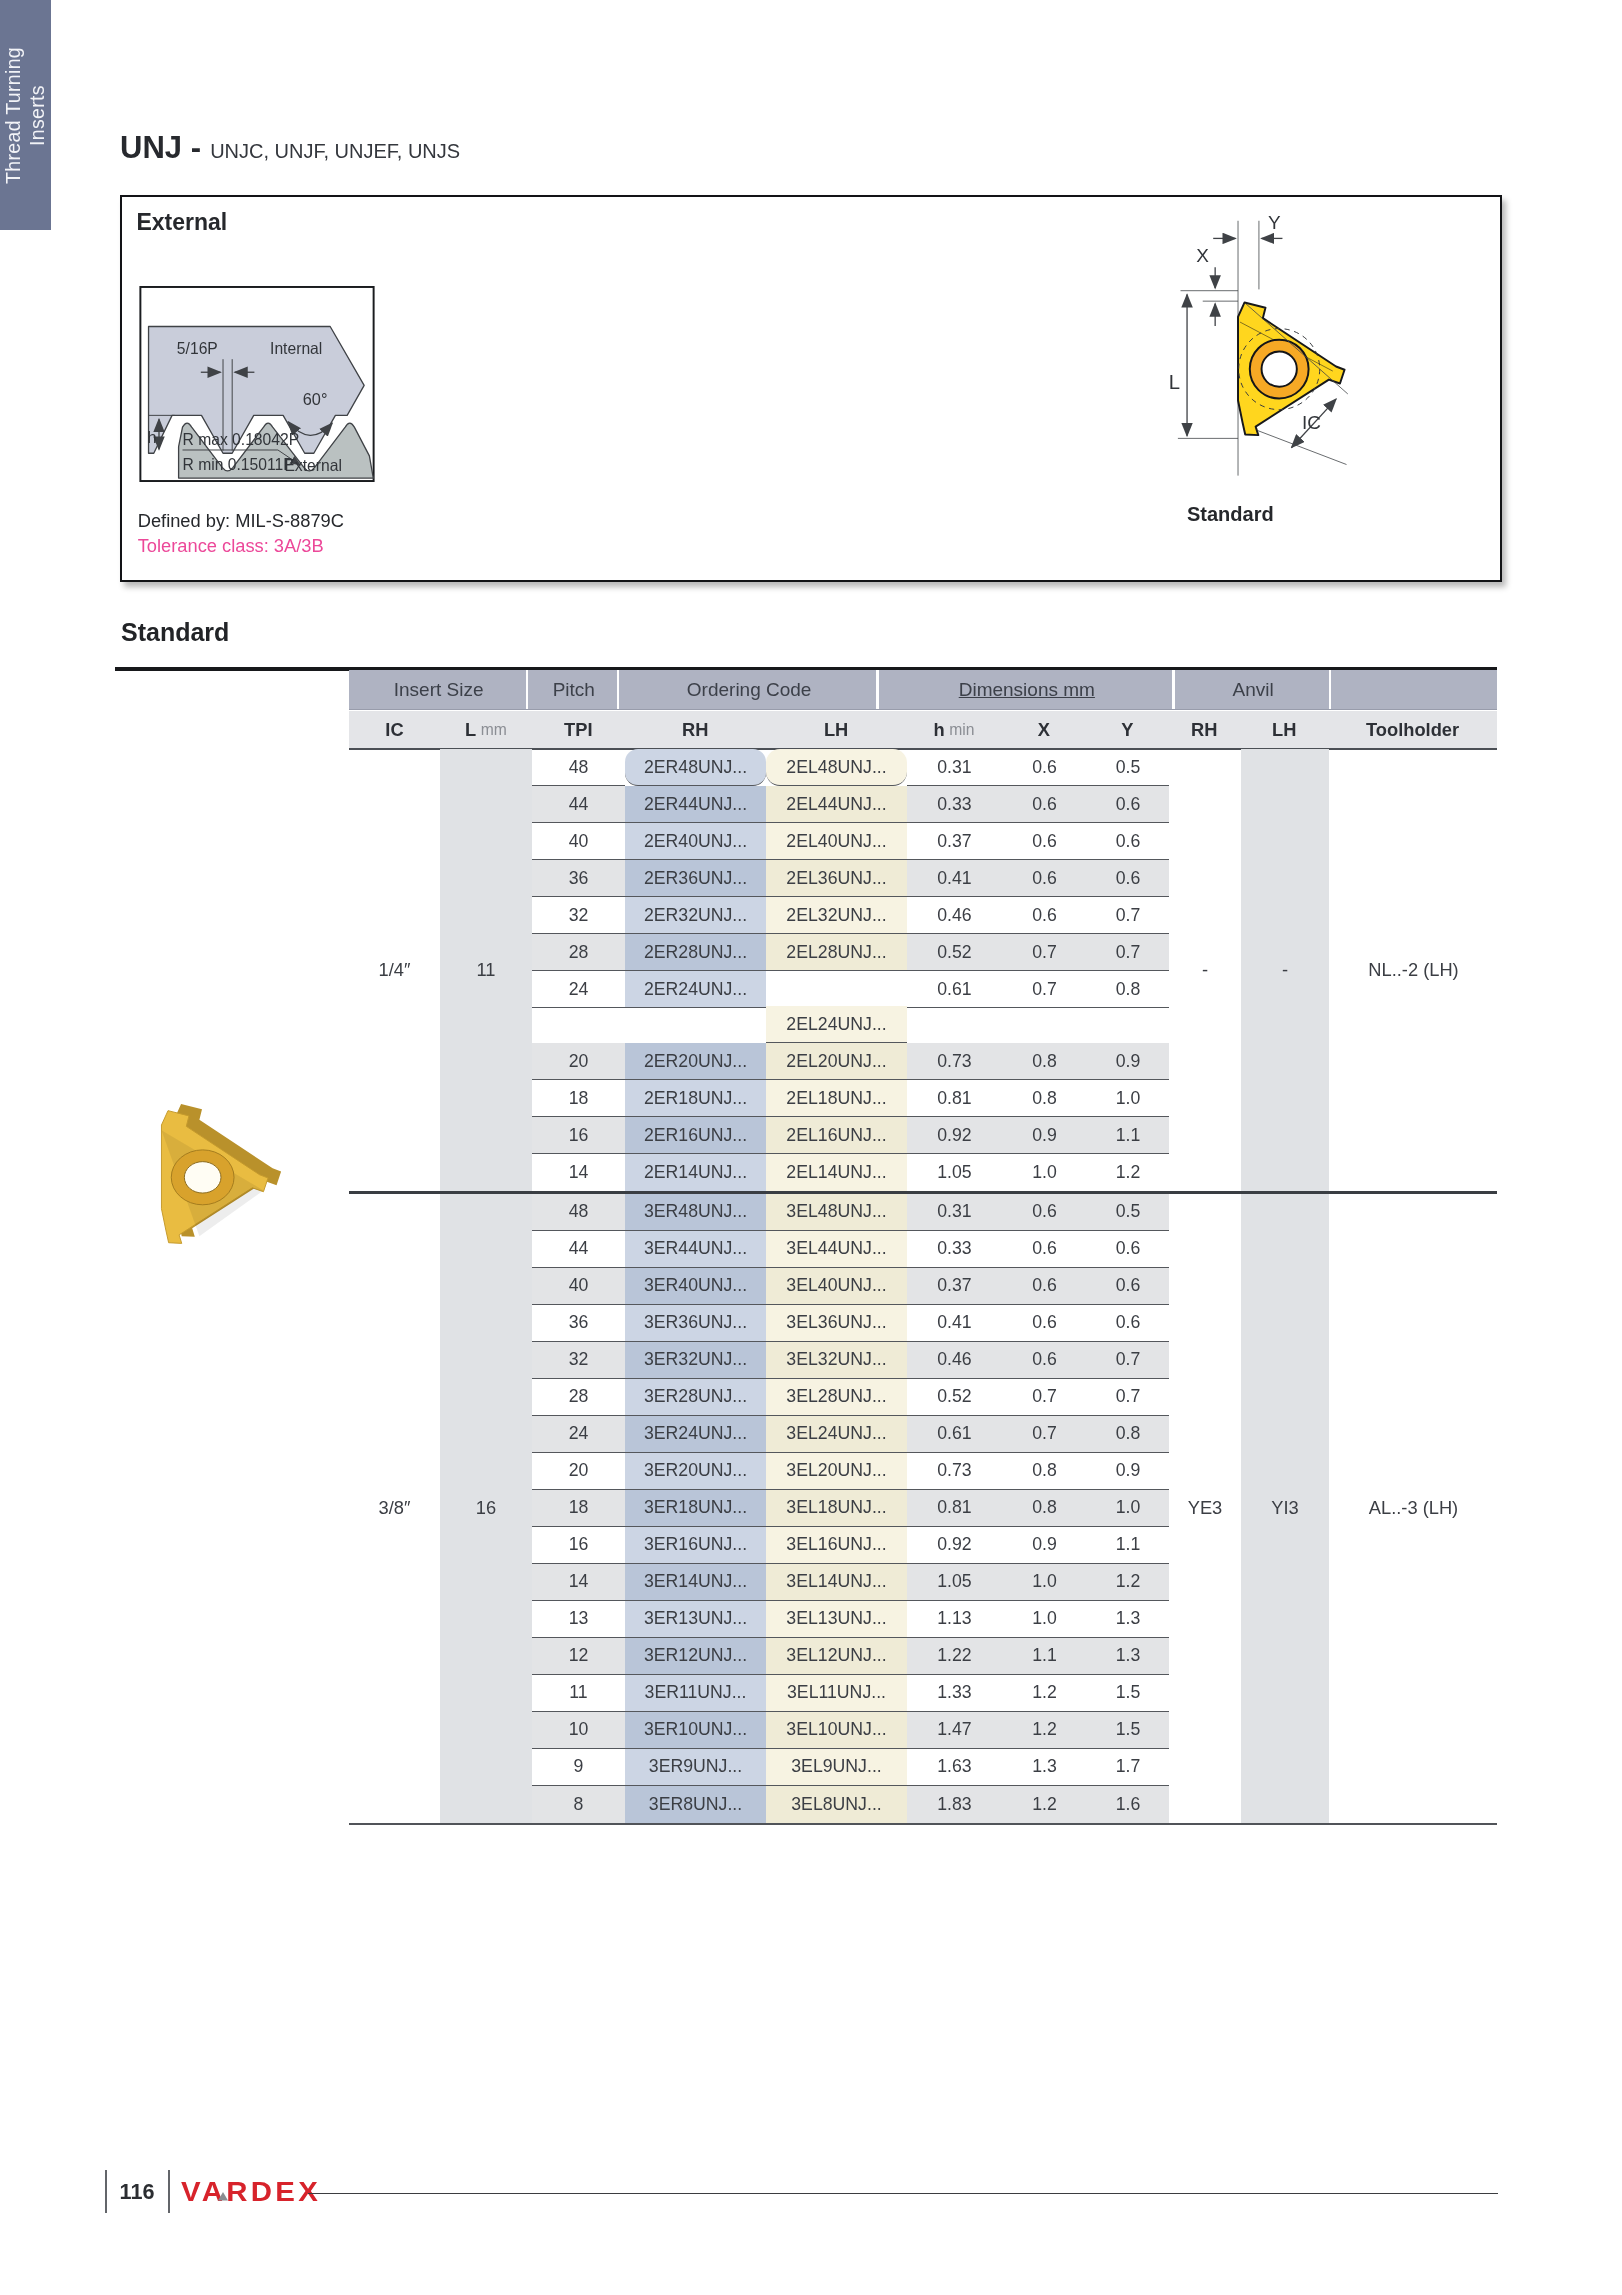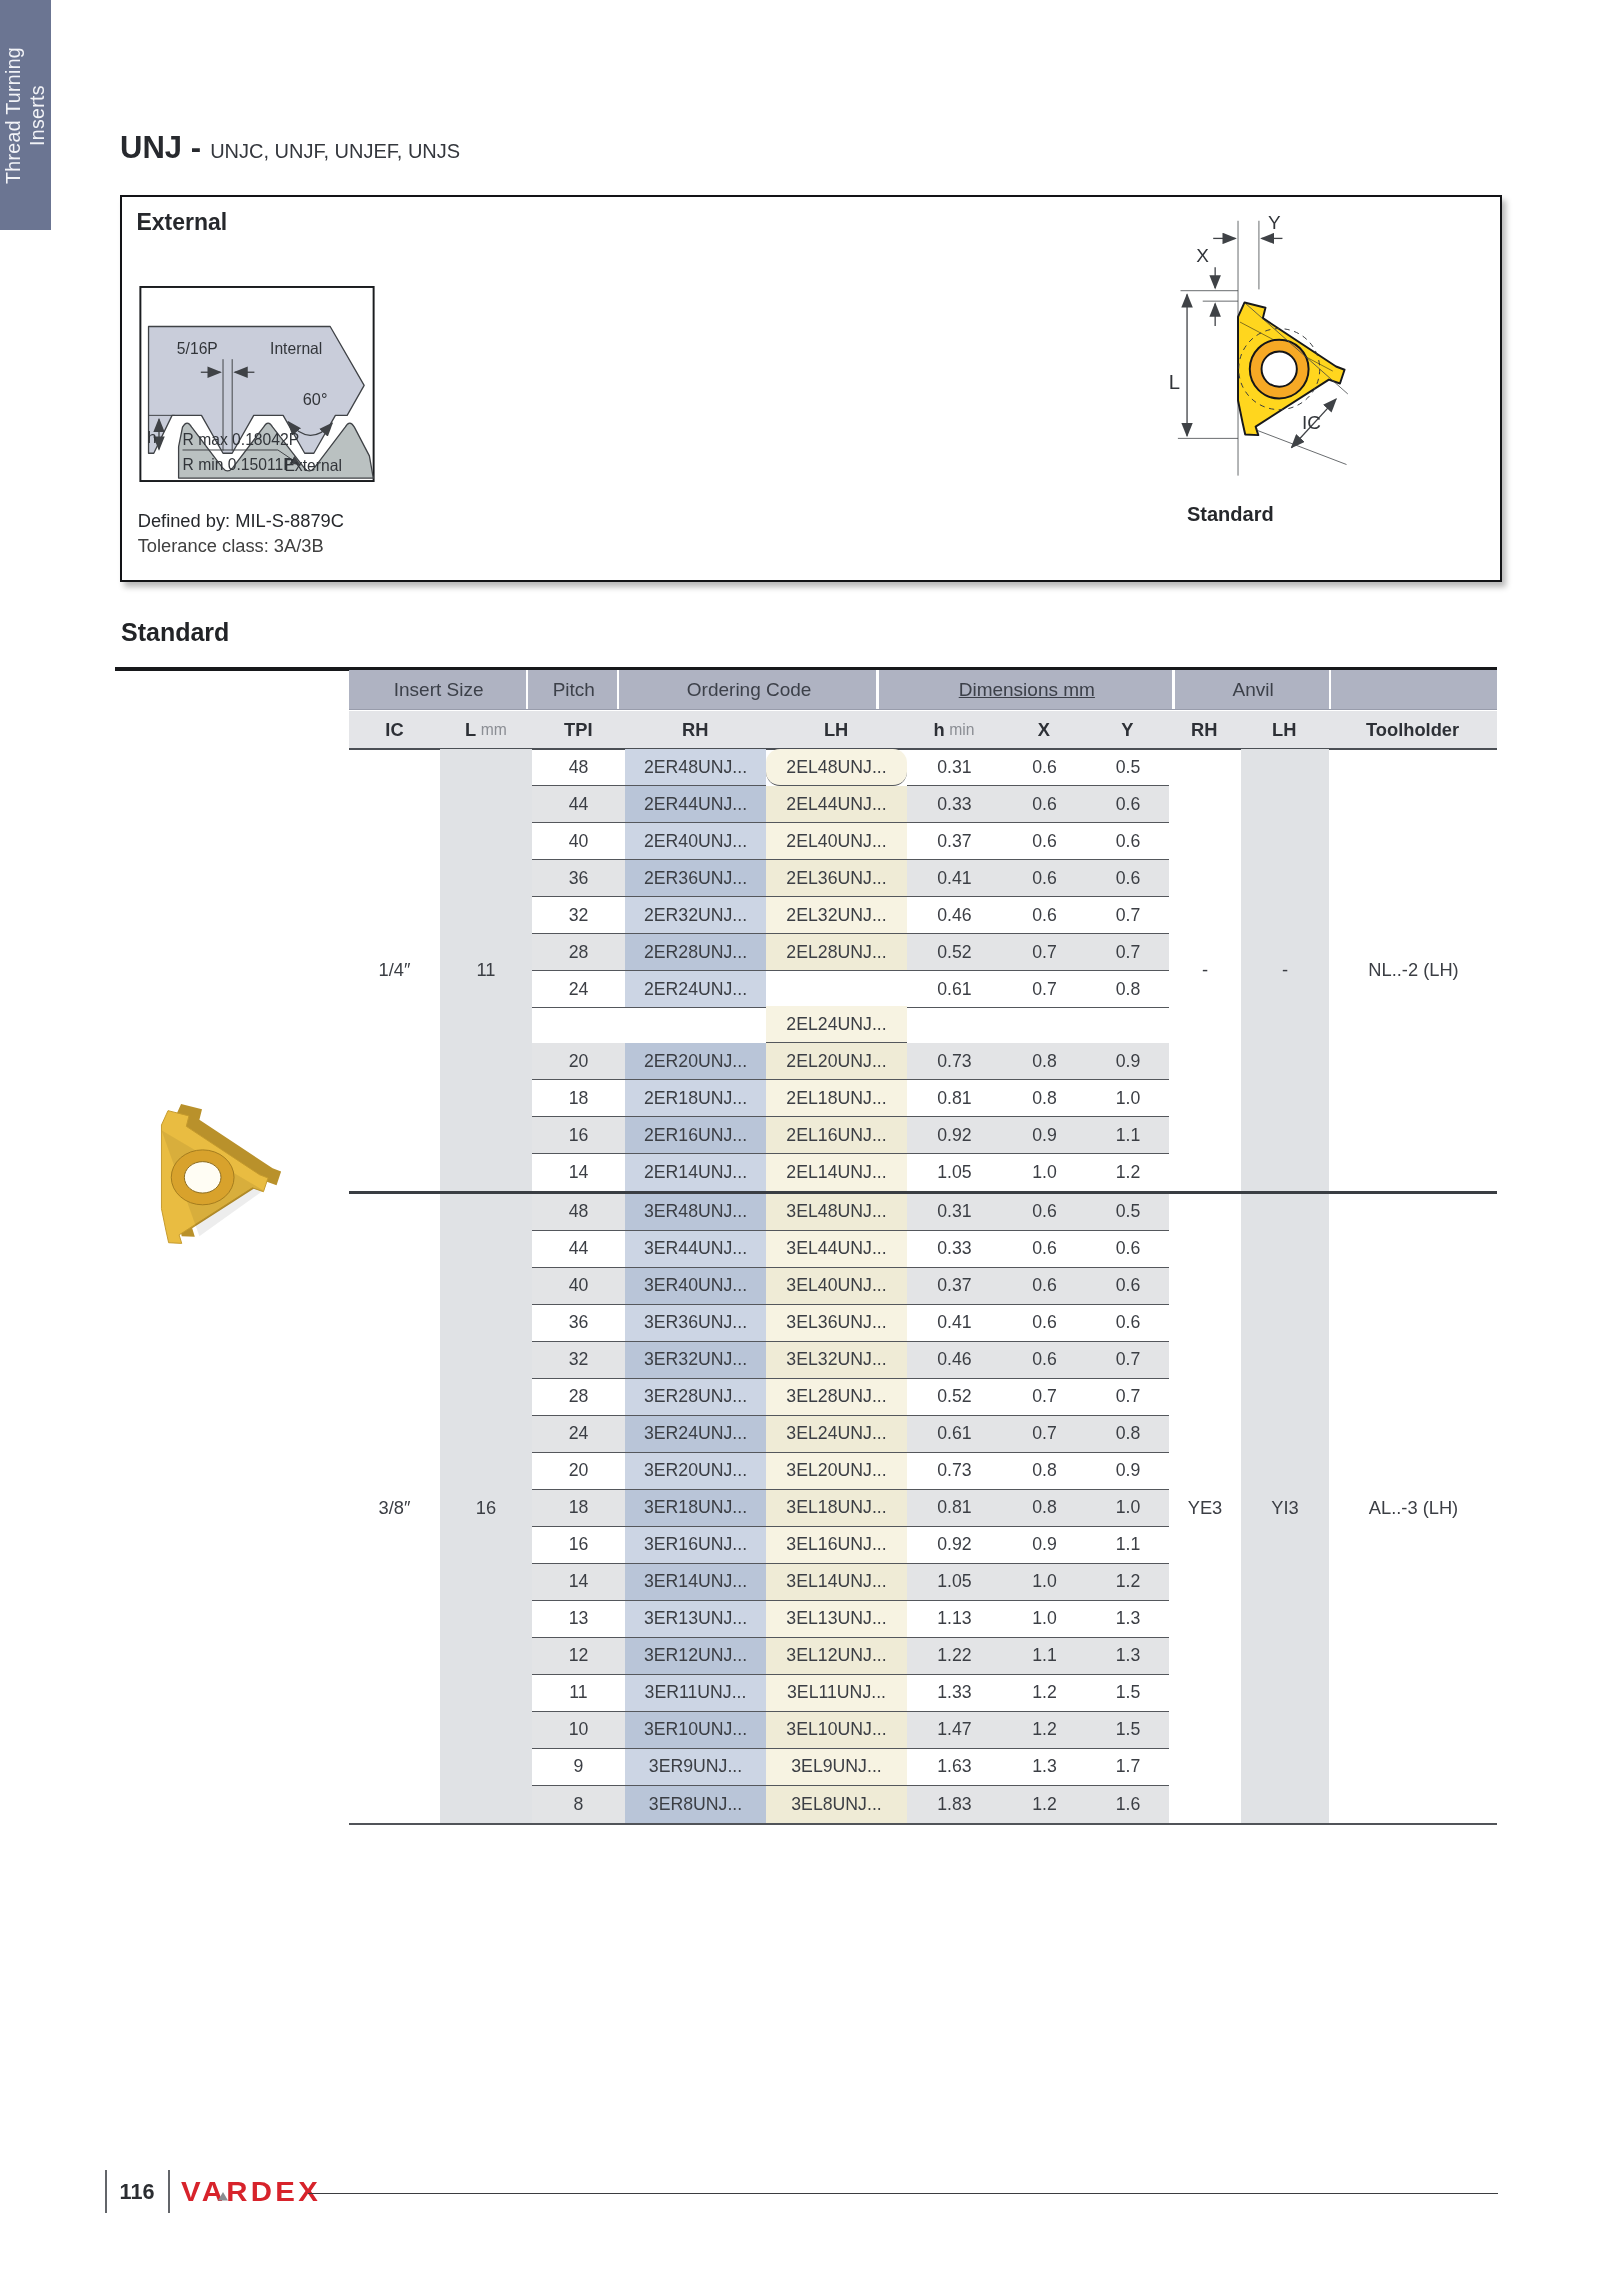--- a/index.html
+++ b/index.html
@@ -15,21 +15,21 @@
   
   .title-row{position:absolute;left:120px;top:130px;display:flex;align-items:baseline;gap:9.2px;}
   .title-main{font-size:31px;font-weight:700;color:#27292e;letter-spacing:0;}
   .title-suffix{font-size:20px;color:#34373d;}
 
   
   .ext-box{position:absolute;left:120px;top:195px;width:1378px;height:383px;background:#fff;
     border:2px solid #121316;box-shadow:3.9px 5.2px 5.9px rgba(0,0,0,.28);}
   .ext-heading{position:absolute;left:14.4px;top:11.8px;font-size:23px;font-weight:600;color:#26282c;}
   .ext-defined{position:absolute;left:15.7px;top:313px;font-size:18.3px;color:#26282c;}
-  .ext-tolerance{position:absolute;left:15.7px;top:338px;font-size:18.3px;color:#404040;}
+  .ext-tolerance{position:absolute;left:15.7px;top:338px;font-size:18.3px;color:#ec4899;}
   .thread-svg{position:absolute;left:17px;top:89px;}
   .insert-svg{position:absolute;left:1018px;top:6.5px;}
   .ext-caption{position:absolute;left:1065px;top:306px;font-size:20px;font-weight:600;color:#26282c;}
 
   svg text{font-family:"Liberation Sans",sans-serif;fill:#32353a;}
 
   
   .section-title{position:absolute;left:121px;top:618px;font-size:25px;font-weight:700;color:#222427;}
 
   
@@ -204,21 +204,21 @@
       </div>
     </div>
   <div id="table-groups">
       <div class="tgrid">
         <div class="mcell " style="grid-area: 1 / 1 / span 11;">1/4″</div>
         <div class="mcell bg-strip" style="grid-area: 1 / 2 / span 11;">11</div>
         <div class="mcell " style="grid-area: 1 / 9 / span 11;">-</div>
         <div class="mcell bg-strip" style="grid-area: 1 / 10 / span 11;">-</div>
         <div class="mcell " style="grid-area: 1 / 11 / span 11;">NL..-2 (LH)</div>
         <div class="rcell " style="grid-area: 1 / 3;">48</div>
-        <div class="rcell bg-rhl" style="grid-area: 1 / 4;">2ER48UNJ...</div>
+        <div class="rcell bg-rhl" style="grid-area: 1 / 4; border-radius: 13px;">2ER48UNJ...</div>
         <div class="rcell bg-lhl" style="grid-area: 1 / 5; border-radius: 14px;">2EL48UNJ...</div>
         <div class="rcell " style="grid-area: 1 / 6;">0.31</div>
         <div class="rcell " style="grid-area: 1 / 7;">0.6</div>
         <div class="rcell " style="grid-area: 1 / 8;">0.5</div>
         <div class="rcell bg-zeb" style="grid-area: 2 / 3;">44</div>
         <div class="rcell bg-rhd" style="grid-area: 2 / 4;">2ER44UNJ...</div>
         <div class="rcell bg-lhd" style="grid-area: 2 / 5;">2EL44UNJ...</div>
         <div class="rcell bg-zeb" style="grid-area: 2 / 6;">0.33</div>
         <div class="rcell bg-zeb" style="grid-area: 2 / 7;">0.6</div>
         <div class="rcell bg-zeb" style="grid-area: 2 / 8;">0.6</div>

